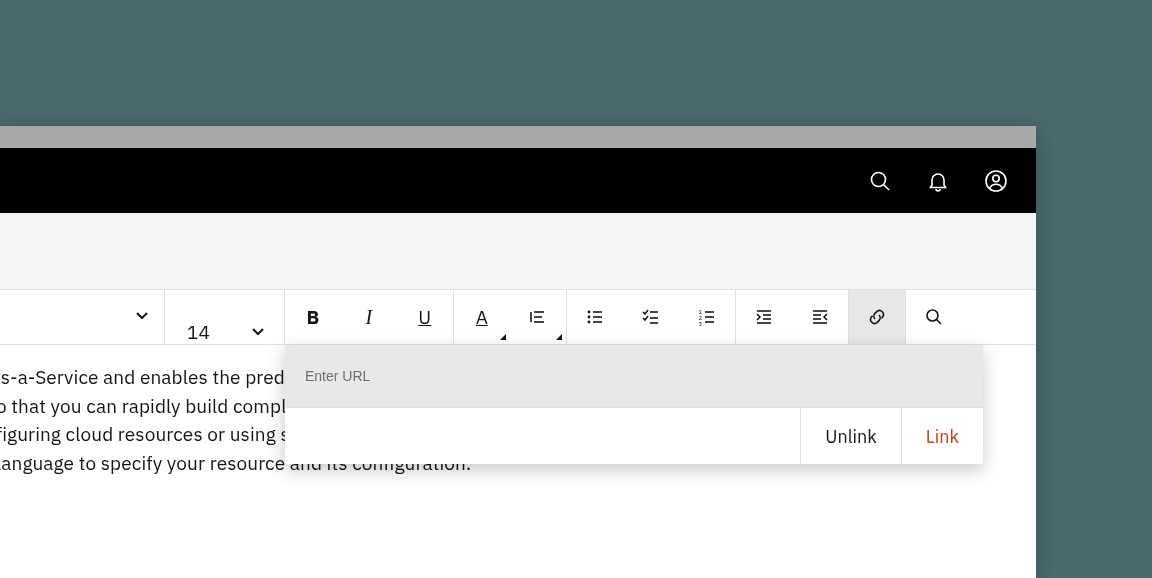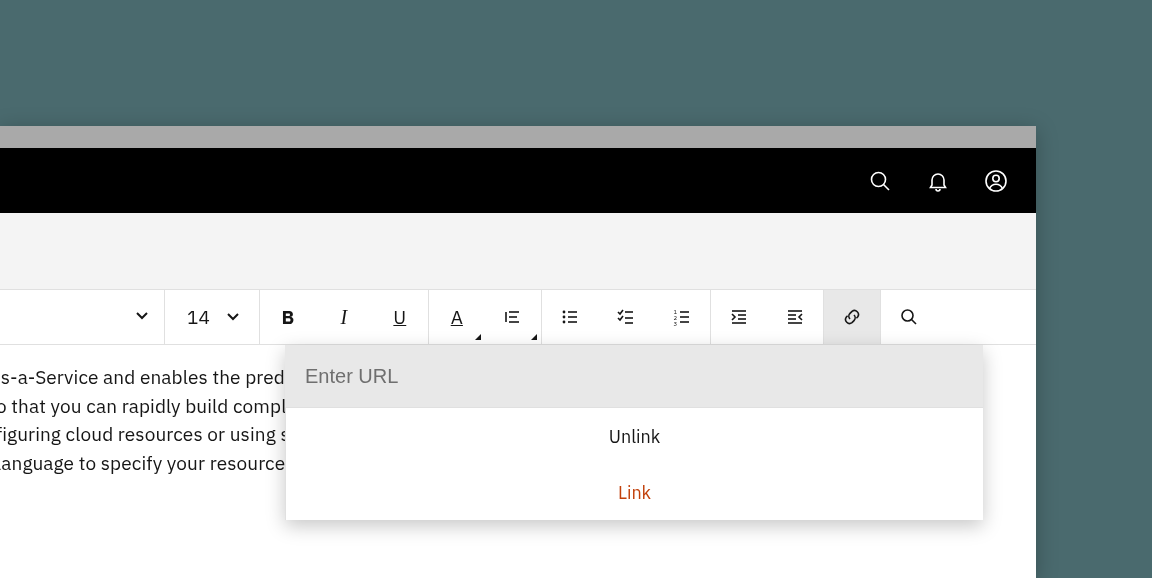--- a/index.html
+++ b/index.html
@@ -70,22 +70,22 @@
     align-items:center;
     justify-content:flex-end;
     padding-right:14px;
     width: 165px;
     background:#fff;
     border-right:1px solid #e0e0e0;
   }
   .font-drop svg { width:16px;height:16px;stroke:#161616;fill:none;stroke-width:2; }
   .size-drop {
     display:flex;
-    align-items:center;
-    gap: 15px;
+    align-items:flex-end;
+    gap: 40px;
     padding: 0 18px 0 22px;
     background:#fff;
     border-right:1px solid #e0e0e0;
     font-size:19px;
     color:#161616;
   }
   .size-drop svg { width:16px;height:16px;stroke:#161616;fill:none;stroke-width:2; }
   .bold-letter { font-weight:700; font-size:19px; color:#161616; font-family:inherit; }
   .italic-letter { font-style:italic; font-size:20px; color:#161616; font-family: Georgia, serif; }
   .underline-letter { text-decoration:underline; font-size:19px; color:#161616; font-family:inherit; }
@@ -118,31 +118,30 @@
     background:#f4f4f4;
     box-shadow: 0 6px 18px rgba(0,0,0,0.22);
     z-index: 10;
   }
   .url-input {
     width:100%;
     height: 62px;
     border:none;
     background:#e8e8e8;
     padding: 0 20px;
-    font-size:20px;
+    font-size:14px;
     color:#161616;
     outline:none;
   }
   .url-input::placeholder { color:#6f6f6f; }
   .popover-actions {
     display:flex;
     justify-content:flex-end;
     background:#fff;
     border-top: 1px solid #e0e0e0;
-    flex-direction: column;
   }
   .pa-btn {
     height: 56px;
     padding: 0 24px;
     display:flex;
     align-items:center;
     justify-content:center;
     font-size:18px;
     cursor:pointer;
     border-left:1px solid #e0e0e0;

